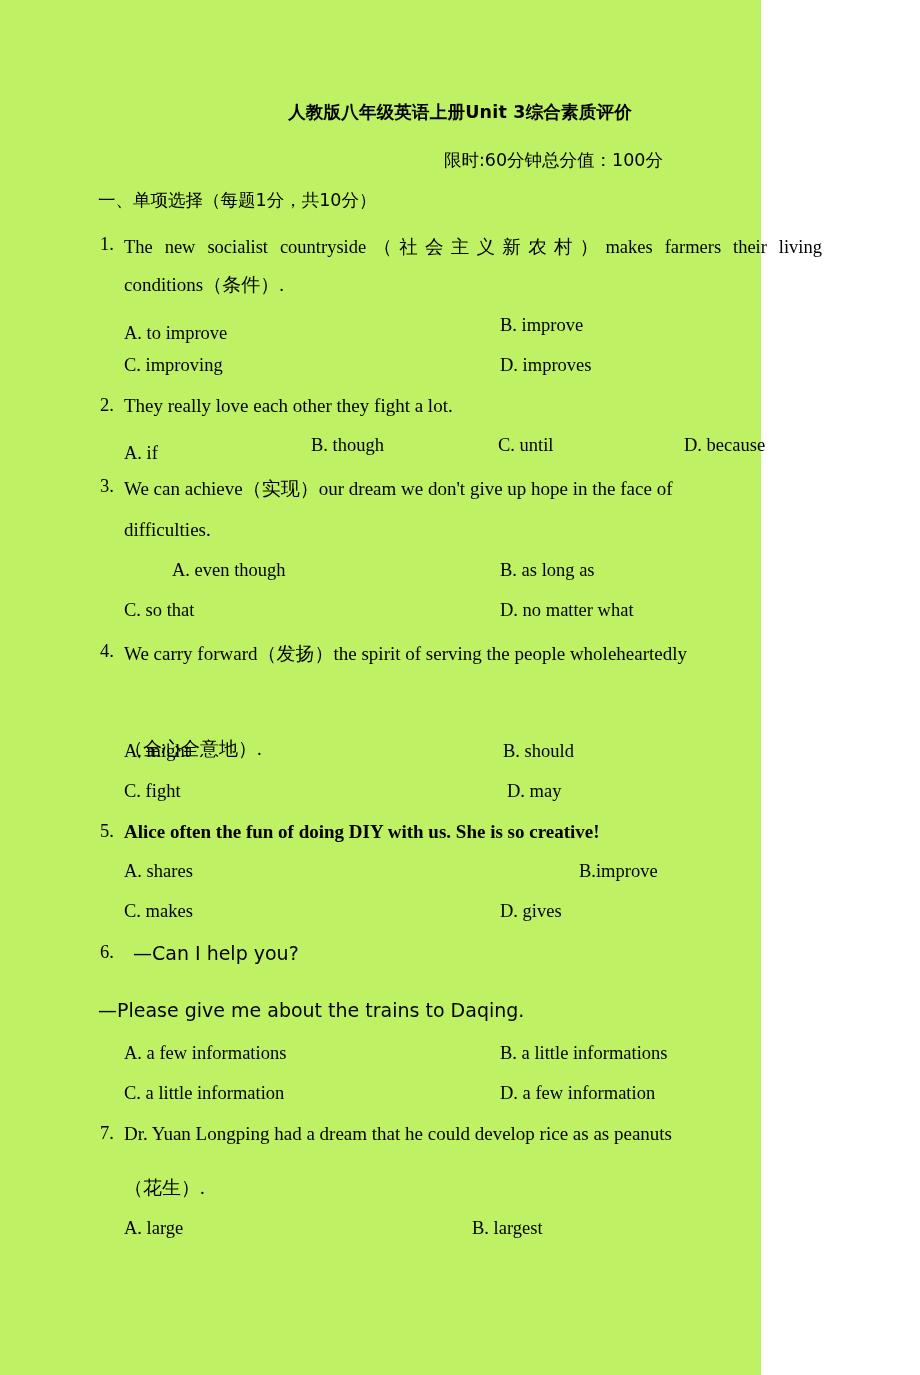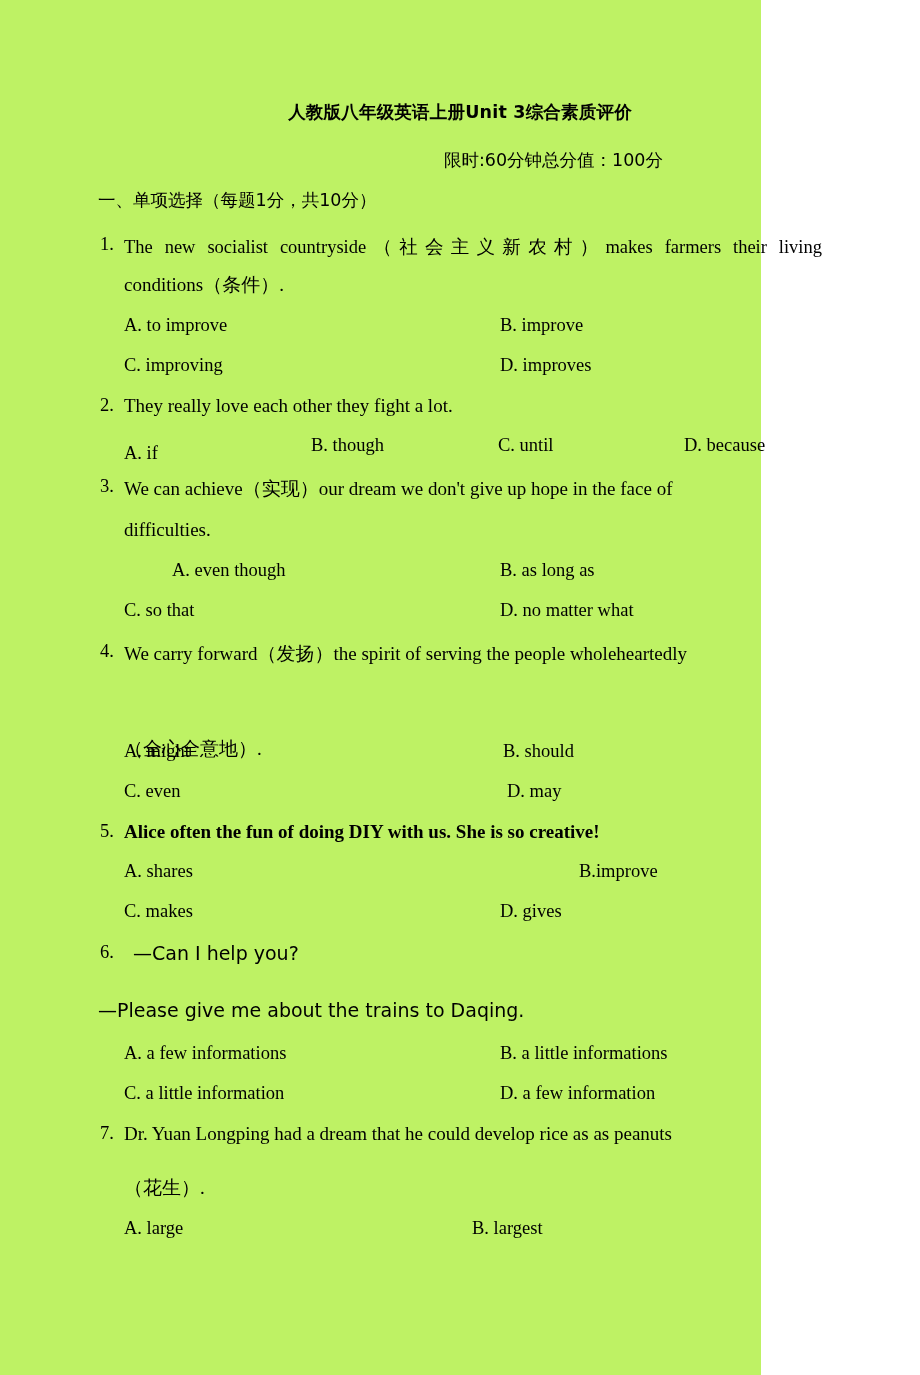--- a/index.html
+++ b/index.html
@@ -108,21 +108,21 @@
     <span class="cjk">限时:60分钟总分值：100分</span>
   </div>
 
   <div class="section-heading">
     <span class="cjk">一、单项选择（每题1分，共10分）</span>
   </div>
 
   <div class="q-num" style="top:234px;">1.</div>
   <div class="q-text-justify" style="top:234px;">The  new  socialist  countryside（社会主义新农村）makes  farmers    their  living</div>
   <div class="q-text" style="top:272px;">conditions（条件）.</div>
-  <div class="opt" style="left:124px; top:315px;">A. to improve</div>
+  <div class="opt" style="left:124px; top:323px;">A. to improve</div>
   <div class="opt" style="left:500px; top:315px;">B. improve</div>
   <div class="opt" style="left:124px; top:355px;">C. improving</div>
   <div class="opt" style="left:500px; top:355px;">D. improves</div>
 
   <div class="q-num" style="top:395px;">2.</div>
   <div class="q-text" style="top:395px;">They really love each other they fight a lot.</div>
   <div class="opt" style="left:124px; top:435px;margin-top:8px;">A. if</div>
   <div class="opt" style="left:311px; top:435px;">B. though</div>
   <div class="opt" style="left:498px; top:435px;">C. until</div>
   <div class="opt" style="left:684px; top:435px;">D. because</div>
@@ -133,21 +133,21 @@
   <div class="opt" style="left:124px; top:560px;margin-left:48px;">A. even though</div>
   <div class="opt" style="left:500px; top:560px;">B. as long as</div>
   <div class="opt" style="left:124px; top:600px;">C. so that</div>
   <div class="opt" style="left:500px; top:600px;">D. no matter what</div>
 
   <div class="q-num" style="top:641px;">4.</div>
   <div class="q-text" style="top:641px;">We carry forward（发扬）the spirit of serving the people wholeheartedly</div>
   <div class="q-text" style="top:736px;">（全心全意地）.</div>
   <div class="opt" style="left:124px; top:741px;">A. might</div>
   <div class="opt" style="left:503px; top:741px;">B. should</div>
-  <div class="opt" style="left:124px; top:781px;">C. even</div>
+  <div class="opt" style="left:124px; top:781px;">C. fight</div>
   <div class="opt" style="left:507px; top:781px;">D. may</div>
 
   <div class="q-num" style="top:821px;">5.</div>
   <div class="q-text" style="top:821px;font-weight:bold;">Alice often the fun of doing DIY with us. She is so creative!</div>
   <div class="opt" style="left:124px; top:861px;">A. shares</div>
   <div class="opt" style="left:579px; top:861px;">B.improve</div>
   <div class="opt" style="left:124px; top:901px;">C. makes</div>
   <div class="opt" style="left:500px; top:901px;">D. gives</div>
 
   <div class="q-num" style="top:942px;">6.</div>

